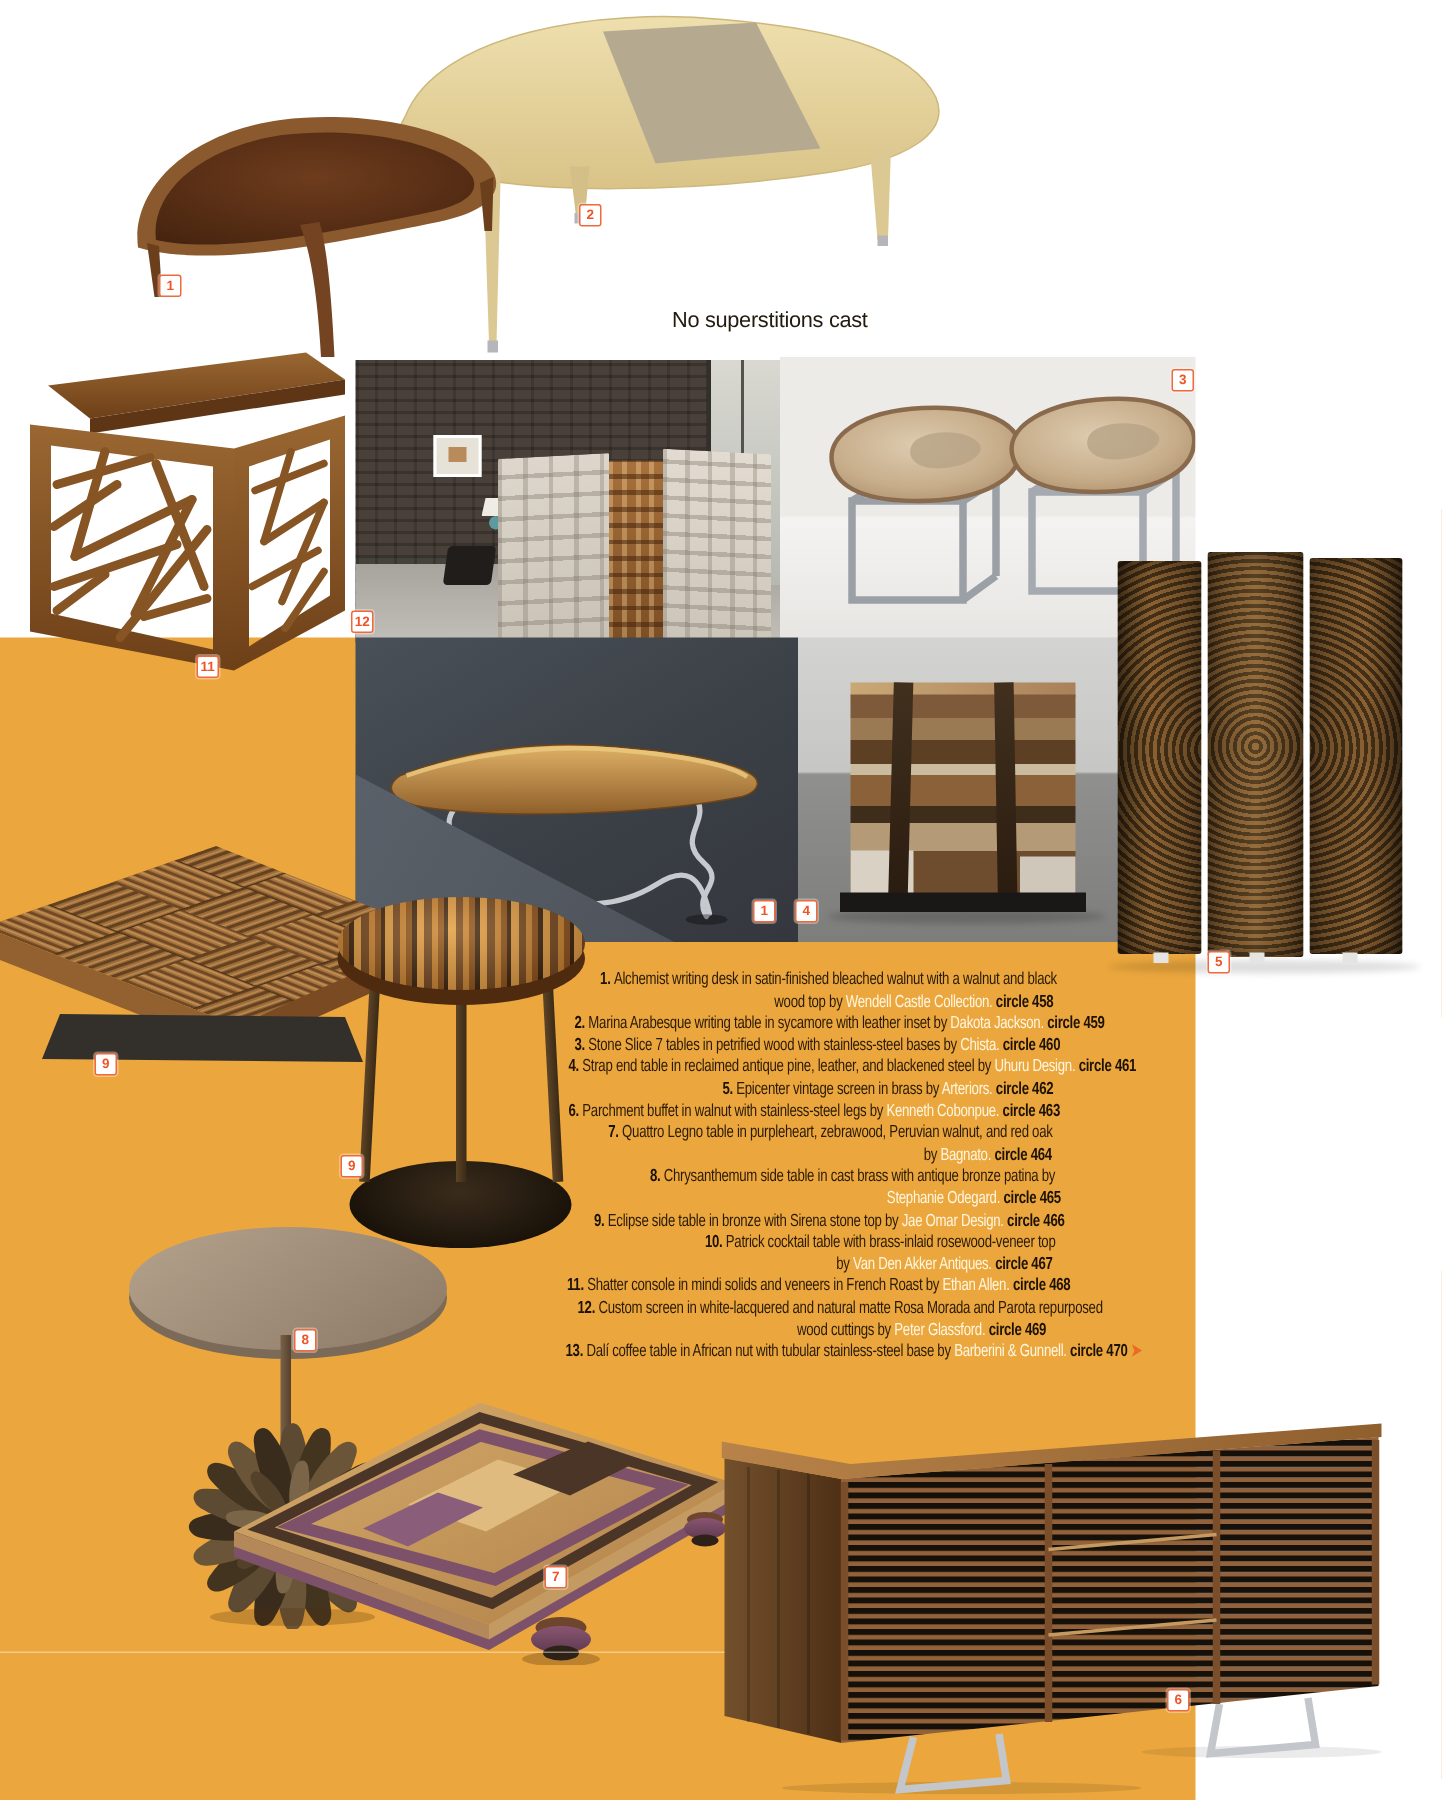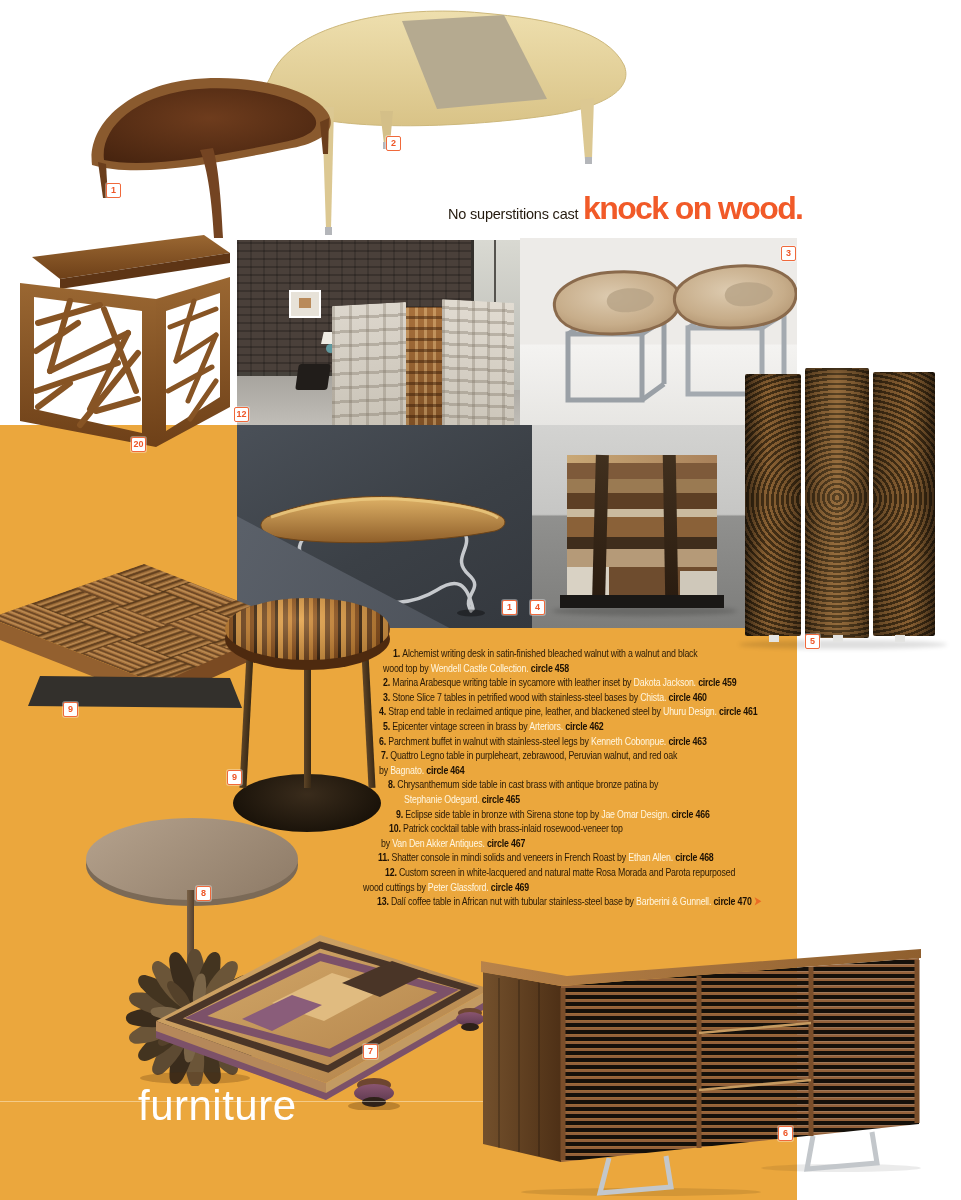--- a/index.html
+++ b/index.html
@@ -14,21 +14,21 @@
   .kicker{left:448px;top:206px;font-size:14.5px;letter-spacing:-0.2px;color:#241a0e;z-index:5;}
   .headline{left:583px;top:190px;font-size:32px;font-weight:bold;letter-spacing:-1.6px;
             color:#F15A28;z-index:5;}
 
   
   .tag{position:absolute;width:13px;height:13px;background:#fff;border:1px solid #F0693B;
        border-radius:2px;color:#EE5526;font-size:9px;line-height:13px;font-weight:bold;
        text-align:center;z-index:6;box-shadow:0 0 0 1px rgba(255,255,255,.35);}
 
   
-  .captions{left:363px;top:646px;width:440px;z-index:4;}
+  .captions{left:363px;top:646px;width:440px;z-index:4;text-align:right;}
   .cap-line{white-space:nowrap;font-size:11.6px;line-height:14.6px;letter-spacing:-0.25px;
             transform:scaleX(.76);transform-origin:0 0;color:#2a1a06;}
   .sg-num{font-weight:bold;color:#1d1104;}
   .sg-body{color:#2a1a06;}
   .sg-brand{color:#FFF6E0;}
   .sg-circle{font-weight:bold;color:#1d1104;}
   .sg-arrow{color:#E96B25;font-weight:bold;}
 
   
   .furniture-label{left:138px;top:1082px;font-size:42px;color:#ffffff;z-index:4;letter-spacing:.5px;}
@@ -162,21 +162,20 @@
   .credenza6{left:481px;top:946px;width:442px;height:250px;}
 </style>
 </head>
 <body>
 
 <div class="page" id="page">
 
   <div class="abs orange-field"></div>
 
   <div class="abs kicker">No superstitions cast</div>
-  <div class="abs headline">knock on wood.</div>
 
   <svg class="svgbox cutout desk2" viewBox="0 0 390 238">
     <defs>
       <linearGradient id="cream" x1="0" y1="0" x2="0" y2="1">
         <stop offset="0" stop-color="#eedfae"></stop>
           <stop offset="1" stop-color="#d9c387"></stop>
       </linearGradient>
     </defs>
     <path d="M18,75 C40,18 150,2 230,10 C300,16 355,28 372,62 C382,86 352,104 300,112 C220,124 90,130 40,108 C15,97 8,92 18,75 Z" fill="url(#cream)" stroke="#cdb87c" stroke-width="1"></path>
     <polygon points="150,18 252,12 295,96 185,106" fill="#b5aa90"></polygon>
@@ -499,33 +498,32 @@
       <div class="cap-line" style="margin-left: 33px;"><span class="sg-num">9. </span><span class="sg-body">Eclipse side table in bronze with Sirena stone top by </span><span class="sg-brand">Jae Omar Design. </span><span class="sg-circle">circle 466</span></div>
       <div class="cap-line" style="margin-left: 26px;"><span class="sg-num">10. </span><span class="sg-body">Patrick cocktail table with brass-inlaid rosewood-veneer top</span></div>
       <div class="cap-line" style="margin-left: 18px;"><span class="sg-body">by </span><span class="sg-brand">Van Den Akker Antiques. </span><span class="sg-circle">circle 467</span></div>
       <div class="cap-line" style="margin-left: 15px;"><span class="sg-num">11. </span><span class="sg-body">Shatter console in mindi solids and veneers in French Roast by </span><span class="sg-brand">Ethan Allen. </span><span class="sg-circle">circle 468</span></div>
       <div class="cap-line" style="margin-left: 22px;"><span class="sg-num">12. </span><span class="sg-body">Custom screen in white-lacquered and natural matte Rosa Morada and Parota repurposed</span></div>
       <div class="cap-line" style="margin-left: 0px;"><span class="sg-body">wood cuttings by </span><span class="sg-brand">Peter Glassford. </span><span class="sg-circle">circle 469</span></div>
       <div class="cap-line" style="margin-left: 14px;"><span class="sg-num">13. </span><span class="sg-body">Dalí coffee table in African nut with tubular stainless-steel base by </span><span class="sg-brand">Barberini &amp; Gunnell. </span><span class="sg-circle">circle 470 </span><span class="sg-arrow">➤</span></div>
     </div>
 
   <div class="abs rule-line"></div>
-  <div class="abs furniture-label">furniture</div>
   <div class="abs footer">
     <span class="f-num">102</span>
     <span class="f-mag">INTERIOR DESIGN</span>
     <span class="f-issue">FALL DESIGN.12</span>
   </div>
 
 <div class="tag" style="left: 106px; top: 183px;">1</div>
     <div class="tag" style="left: 386px; top: 136px;">2</div>
     <div class="tag" style="left: 781px; top: 246px;">3</div>
     <div class="tag" style="left: 530px; top: 600px;">4</div>
     <div class="tag" style="left: 805px; top: 634px;">5</div>
     <div class="tag" style="left: 778px; top: 1126px;">6</div>
     <div class="tag" style="left: 363px; top: 1044px;">7</div>
     <div class="tag" style="left: 196px; top: 886px;">8</div>
     <div class="tag" style="left: 227px; top: 770px;">9</div>
     <div class="tag" style="left: 63px; top: 702px;">9</div>
-    <div class="tag" style="left: 131px; top: 437px;">20</div>
+    <div class="tag" style="left: 131px; top: 437px;">11</div>
     <div class="tag" style="left: 234px; top: 407px;">12</div>
     <div class="tag" style="left: 502px; top: 600px;">1</div>
   </div>
 
 </body></html>

